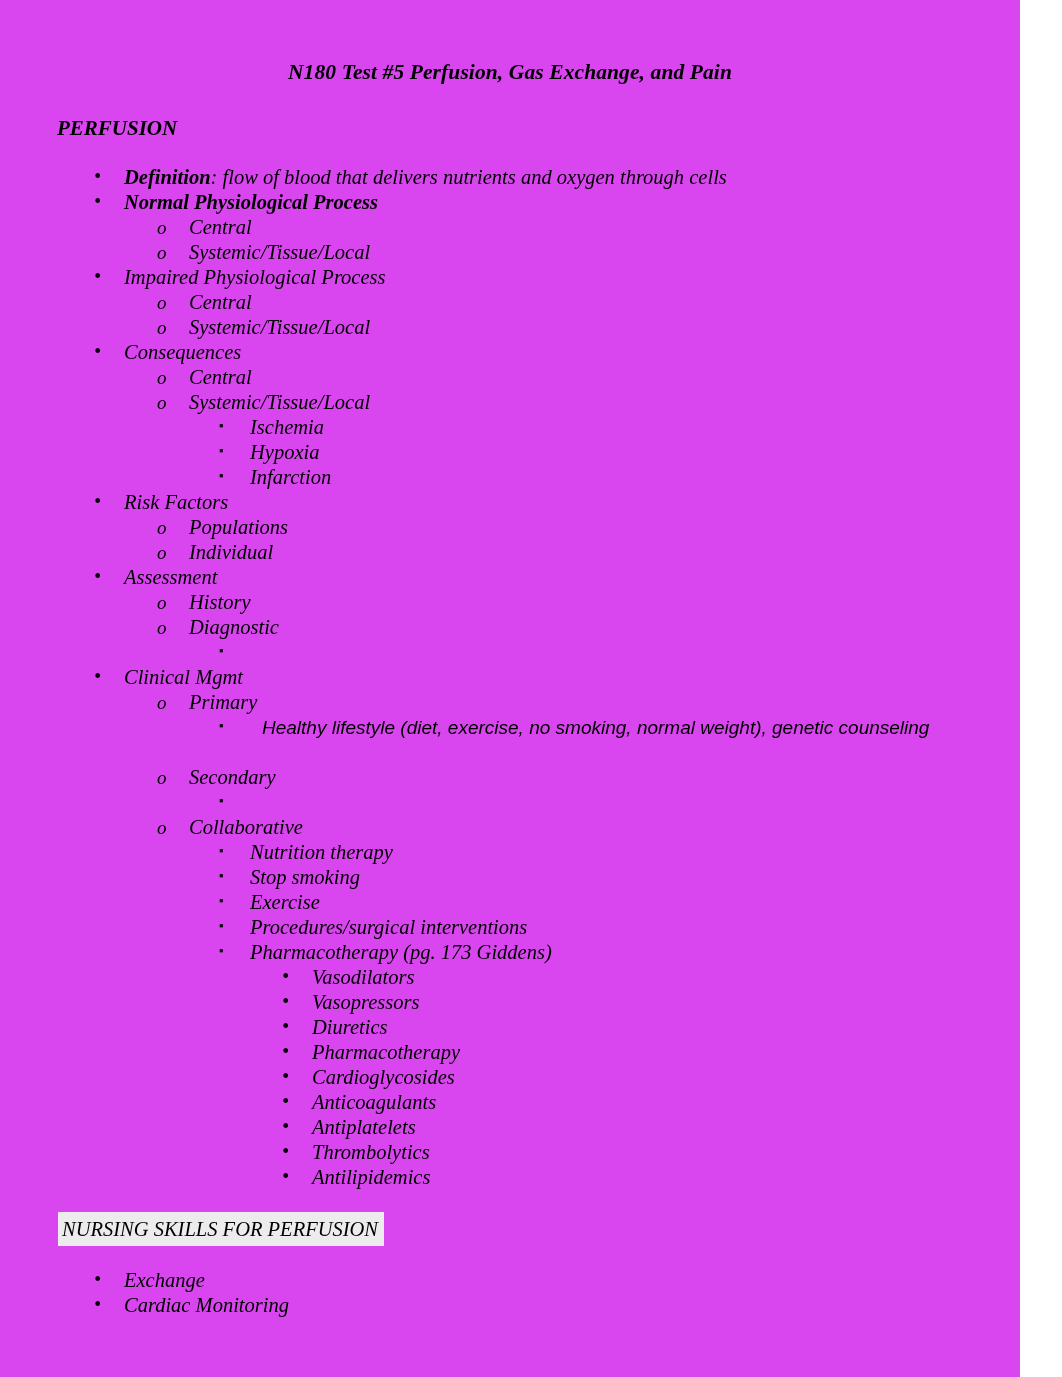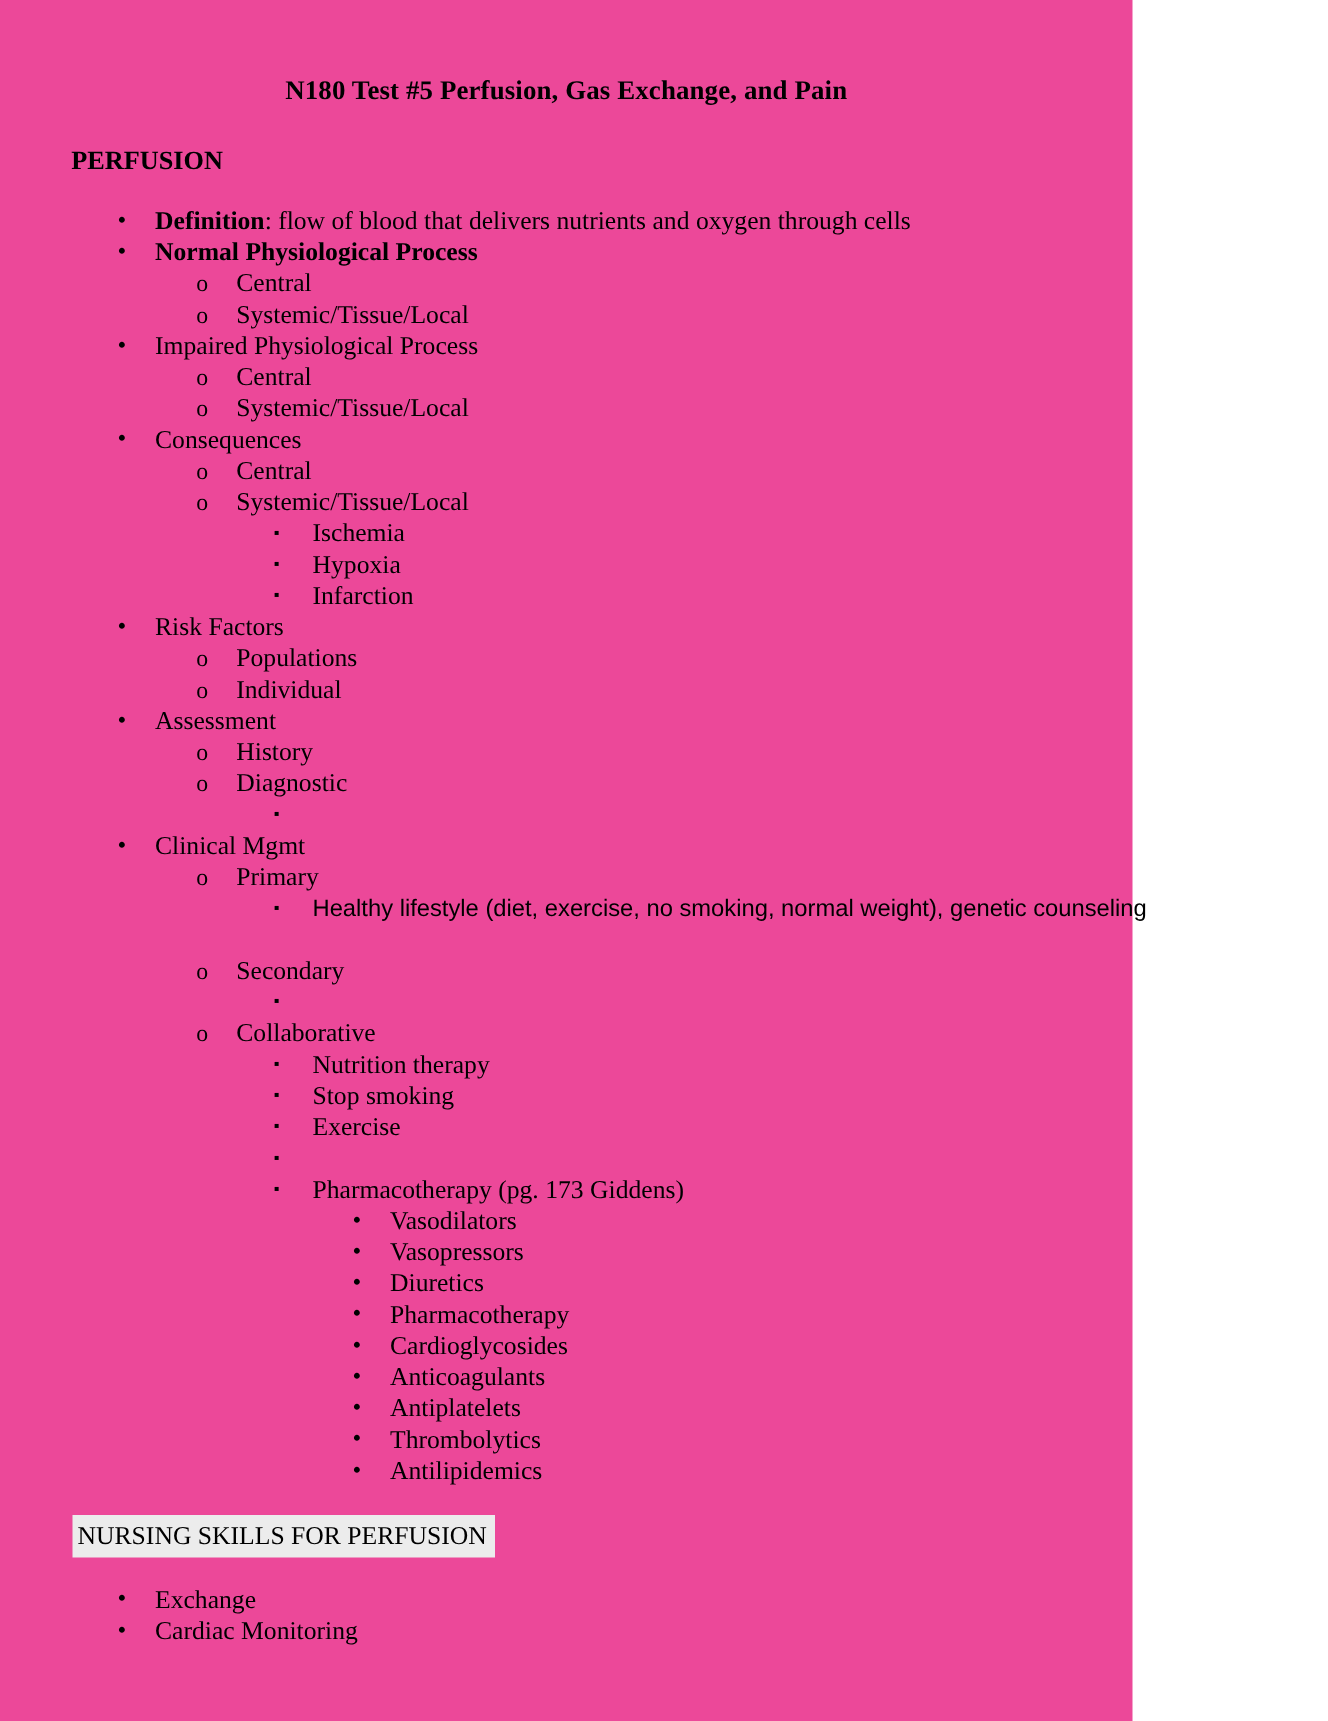--- a/index.html
+++ b/index.html
@@ -9,24 +9,25 @@
   }
   body {
     width: 1062px;
     height: 1377px;
     font-family: "Liberation Serif", "DejaVu Serif", serif;
     color: #000000;
     position: relative;
     overflow: hidden;
   }
   .page {
-    width: 906px;
+    width: 1020px;
     height: 1377px;
     position: relative;
-    background: #ec4899;
+    background: #d946ef;
+    font-style: italic;
   }
 
   
   .doc-title {
     text-align: center;
     font-weight: bold;
     font-size: 21.5px;
     line-height: 1;
     padding-top: 62px;
     letter-spacing: 0.1px;
@@ -89,20 +90,21 @@
   .lvl4 > .bullet {
     left: 282px;
     font-size: 20px;
     line-height: 23px;
   }
 
   .bold { font-weight: bold; }
   .sans {
     font-family: "Liberation Sans", "DejaVu Sans", sans-serif;
     font-size: 19px;
+    margin-left: 12px;
   }
   .empty-row { min-height: 25px; }
   .spacer-row { height: 25px; }
 
   
   .skills-heading-wrap {
     margin-top: 22px;
     margin-left: 58px;
   }
   .skills-heading {
@@ -147,21 +149,21 @@
       <div class="li lvl1"><span class="bullet">•</span><span class="txt">Clinical Mgmt</span></div>
       <div class="li lvl2"><span class="bullet">o</span><span class="txt">Primary</span></div>
       <div class="li lvl3"><span class="bullet">▪</span><span class="txt sans">Healthy lifestyle (diet, exercise, no smoking, normal weight), genetic counseling</span></div>
       <div class="spacer-row"></div>
       <div class="li lvl2"><span class="bullet">o</span><span class="txt">Secondary</span></div>
       <div class="li lvl3"><span class="bullet">▪</span></div>
       <div class="li lvl2"><span class="bullet">o</span><span class="txt">Collaborative</span></div>
       <div class="li lvl3"><span class="bullet">▪</span><span class="txt">Nutrition therapy</span></div>
       <div class="li lvl3"><span class="bullet">▪</span><span class="txt">Stop smoking</span></div>
       <div class="li lvl3"><span class="bullet">▪</span><span class="txt">Exercise</span></div>
-      <div class="li lvl3"><span class="bullet">▪</span></div>
+      <div class="li lvl3"><span class="bullet">▪</span><span class="txt">Procedures/surgical interventions</span></div>
       <div class="li lvl3"><span class="bullet">▪</span><span class="txt">Pharmacotherapy (pg. 173 Giddens)</span></div>
       <div class="li lvl4"><span class="bullet">•</span><span class="txt">Vasodilators</span></div>
       <div class="li lvl4"><span class="bullet">•</span><span class="txt">Vasopressors</span></div>
       <div class="li lvl4"><span class="bullet">•</span><span class="txt">Diuretics</span></div>
       <div class="li lvl4"><span class="bullet">•</span><span class="txt">Pharmacotherapy</span></div>
       <div class="li lvl4"><span class="bullet">•</span><span class="txt">Cardioglycosides</span></div>
       <div class="li lvl4"><span class="bullet">•</span><span class="txt">Anticoagulants</span></div>
       <div class="li lvl4"><span class="bullet">•</span><span class="txt">Antiplatelets</span></div>
       <div class="li lvl4"><span class="bullet">•</span><span class="txt">Thrombolytics</span></div>
       <div class="li lvl4"><span class="bullet">•</span><span class="txt">Antilipidemics</span></div>

